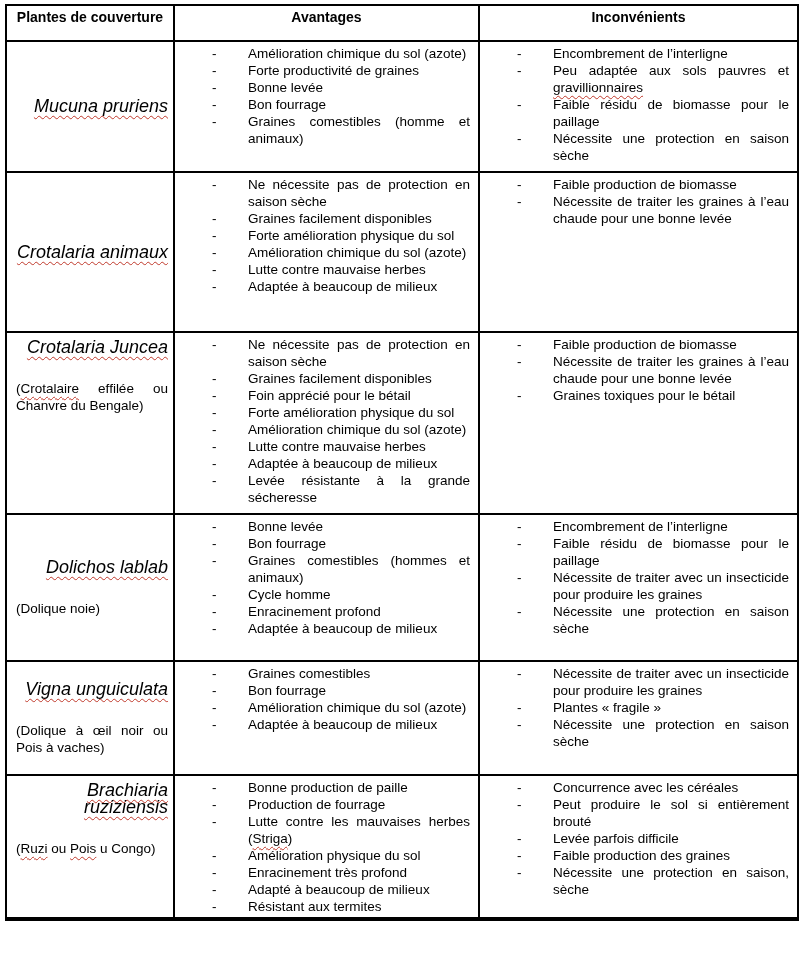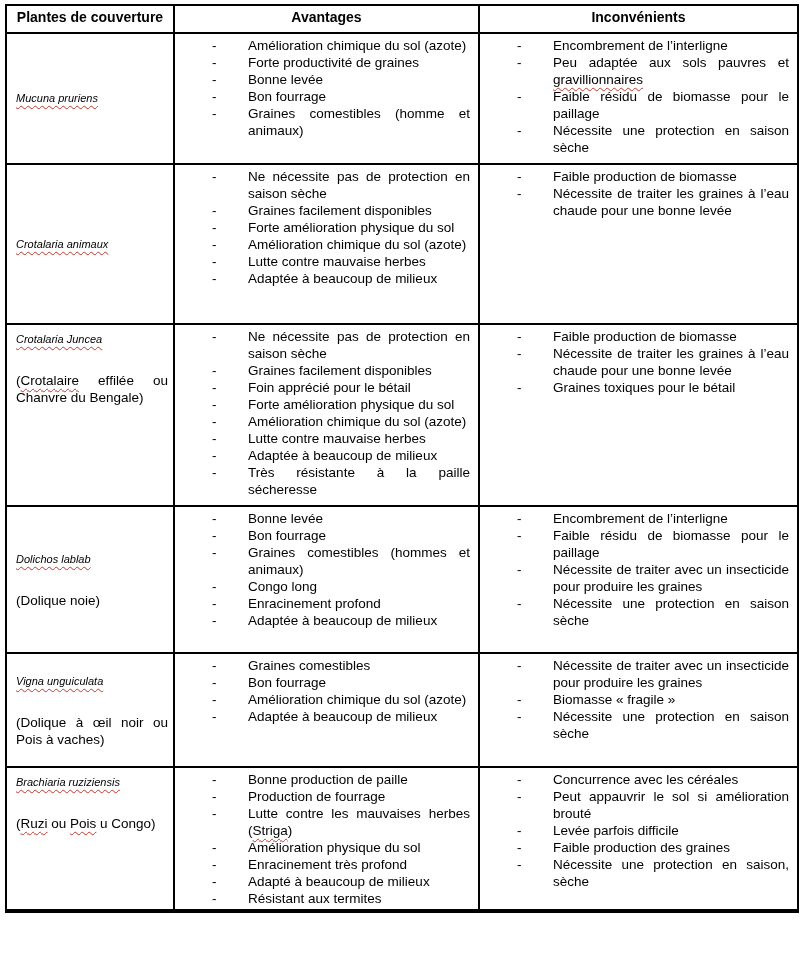--- a/index.html
+++ b/index.html
@@ -19,47 +19,48 @@
     table-layout: fixed;
     border: 2px solid #000;
     border-bottom: 4px solid #000;
   }
   col.c-plant { width: 168px; }
   col.c-adv   { width: 305px; }
   col.c-dis   { width: 319px; }
 
   th, td { border: 2px solid #000; padding: 0; }
 
-  tr.header-row { height: 28px; }
+  tr.header-row { height: 36px; }
   th {
     font-size: 14px; font-weight: bold;
     text-align: center; vertical-align: top;
     padding-top: 3px; line-height: 16px;
   }
 
   
   tr.row-0 { height: 131px; }
   tr.row-1 { height: 160px; }
   tr.row-2 { height: 182px; }
   tr.row-3 { height: 147px; }
   tr.row-4 { height: 114px; }
   tr.row-5 { height: 140px; }
 
   td.list-cell { vertical-align: top; }
   td.plant-cell { vertical-align: middle; padding: 3px 5px 3px 9px; }
   tr.row-2 td.plant-cell, tr.row-5 td.plant-cell { vertical-align: top; padding-top: 6px; }
 
   .plant-name {
-    font-size: 11px; line-height: 17px; font-style: italic;
+    font-size: 18px; line-height: 17px; font-style: italic;
     text-decoration-line: underline;
     text-decoration-style: wavy;
     text-decoration-color: var(--squiggle);
     text-decoration-thickness: 1px;
     text-underline-offset: 3px;
     text-decoration-skip-ink: none;
+    text-align: right;
   }
   .plant-alt {
     font-size: 13.5px; line-height: 17px;
     margin-top: 24px;
     text-align: justify;
   }
   .plant-alt:empty { display: none; }
 
   ul.bullet-list {
     list-style: none;
@@ -157,42 +158,42 @@
     </td>
     <td class="list-cell">
       <ul class="bullet-list">
               <li>Ne nécessite pas de protection en saison sèche</li>
               <li>Graines facilement disponibles</li>
               <li>Foin apprécié pour le bétail</li>
               <li>Forte amélioration physique du sol</li>
               <li>Amélioration chimique du sol (azote)</li>
               <li>Lutte contre mauvaise herbes</li>
               <li>Adaptée à beaucoup de milieux</li>
-              <li>Très résistante à la paille sécheresse</li>
+              <li>Levée résistante à la grande sécheresse</li>
             </ul>
     </td>
     <td class="list-cell">
       <ul class="bullet-list">
               <li>Faible production de biomasse</li>
               <li>Nécessite de traiter les graines à l’eau chaude pour une bonne levée</li>
               <li>Graines toxiques pour le bétail</li>
             </ul>
     </td>
   </tr>
         <tr class="plant-row row-3">
     <td class="plant-cell">
       <div class="plant-name">Dolichos lablab</div>
       <div class="plant-alt">(Dolique noie)</div>
     </td>
     <td class="list-cell">
       <ul class="bullet-list">
               <li>Bonne levée</li>
               <li>Bon fourrage</li>
               <li>Graines comestibles (hommes et animaux)</li>
-              <li>Congo long</li>
+              <li>Cycle homme</li>
               <li>Enracinement profond</li>
               <li>Adaptée à beaucoup de milieux</li>
             </ul>
     </td>
     <td class="list-cell">
       <ul class="bullet-list">
               <li>Encombrement de l’interligne</li>
               <li>Faible résidu de biomasse pour le paillage</li>
               <li>Nécessite de traiter avec un insecticide pour produire les graines</li>
               <li>Nécessite une protection en saison sèche</li>
@@ -208,21 +209,21 @@
       <ul class="bullet-list">
               <li>Graines comestibles</li>
               <li>Bon fourrage</li>
               <li>Amélioration chimique du sol (azote)</li>
               <li>Adaptée à beaucoup de milieux</li>
             </ul>
     </td>
     <td class="list-cell">
       <ul class="bullet-list">
               <li>Nécessite de traiter avec un insecticide pour produire les graines</li>
-              <li>Biomasse « fragile »</li>
+              <li>Plantes « fragile »</li>
               <li>Nécessite une protection en saison sèche</li>
             </ul>
     </td>
   </tr>
         <tr class="plant-row row-5">
     <td class="plant-cell">
       <div class="plant-name">Brachiaria ruziziensis</div>
       <div class="plant-alt">(<span class="sq">Ruzi</span> ou <span class="sq">Pois</span> u Congo)</div>
     </td>
     <td class="list-cell">
@@ -232,21 +233,21 @@
               <li>Lutte contre les mauvaises herbes (<span class="sq">Striga</span>)</li>
               <li>Amélioration physique du sol</li>
               <li>Enracinement très profond</li>
               <li>Adapté à beaucoup de milieux</li>
               <li>Résistant aux termites</li>
             </ul>
     </td>
     <td class="list-cell">
       <ul class="bullet-list">
               <li>Concurrence avec les céréales</li>
-              <li>Peut appauvrir le sol si amélioration brouté</li>
+              <li>Peut produire le sol si entièrement brouté</li>
               <li>Levée parfois difficile</li>
               <li>Faible production des graines</li>
               <li>Nécessite une protection en saison, sèche</li>
             </ul>
     </td>
   </tr>
       </tbody>
   </table>
 </div>
 

